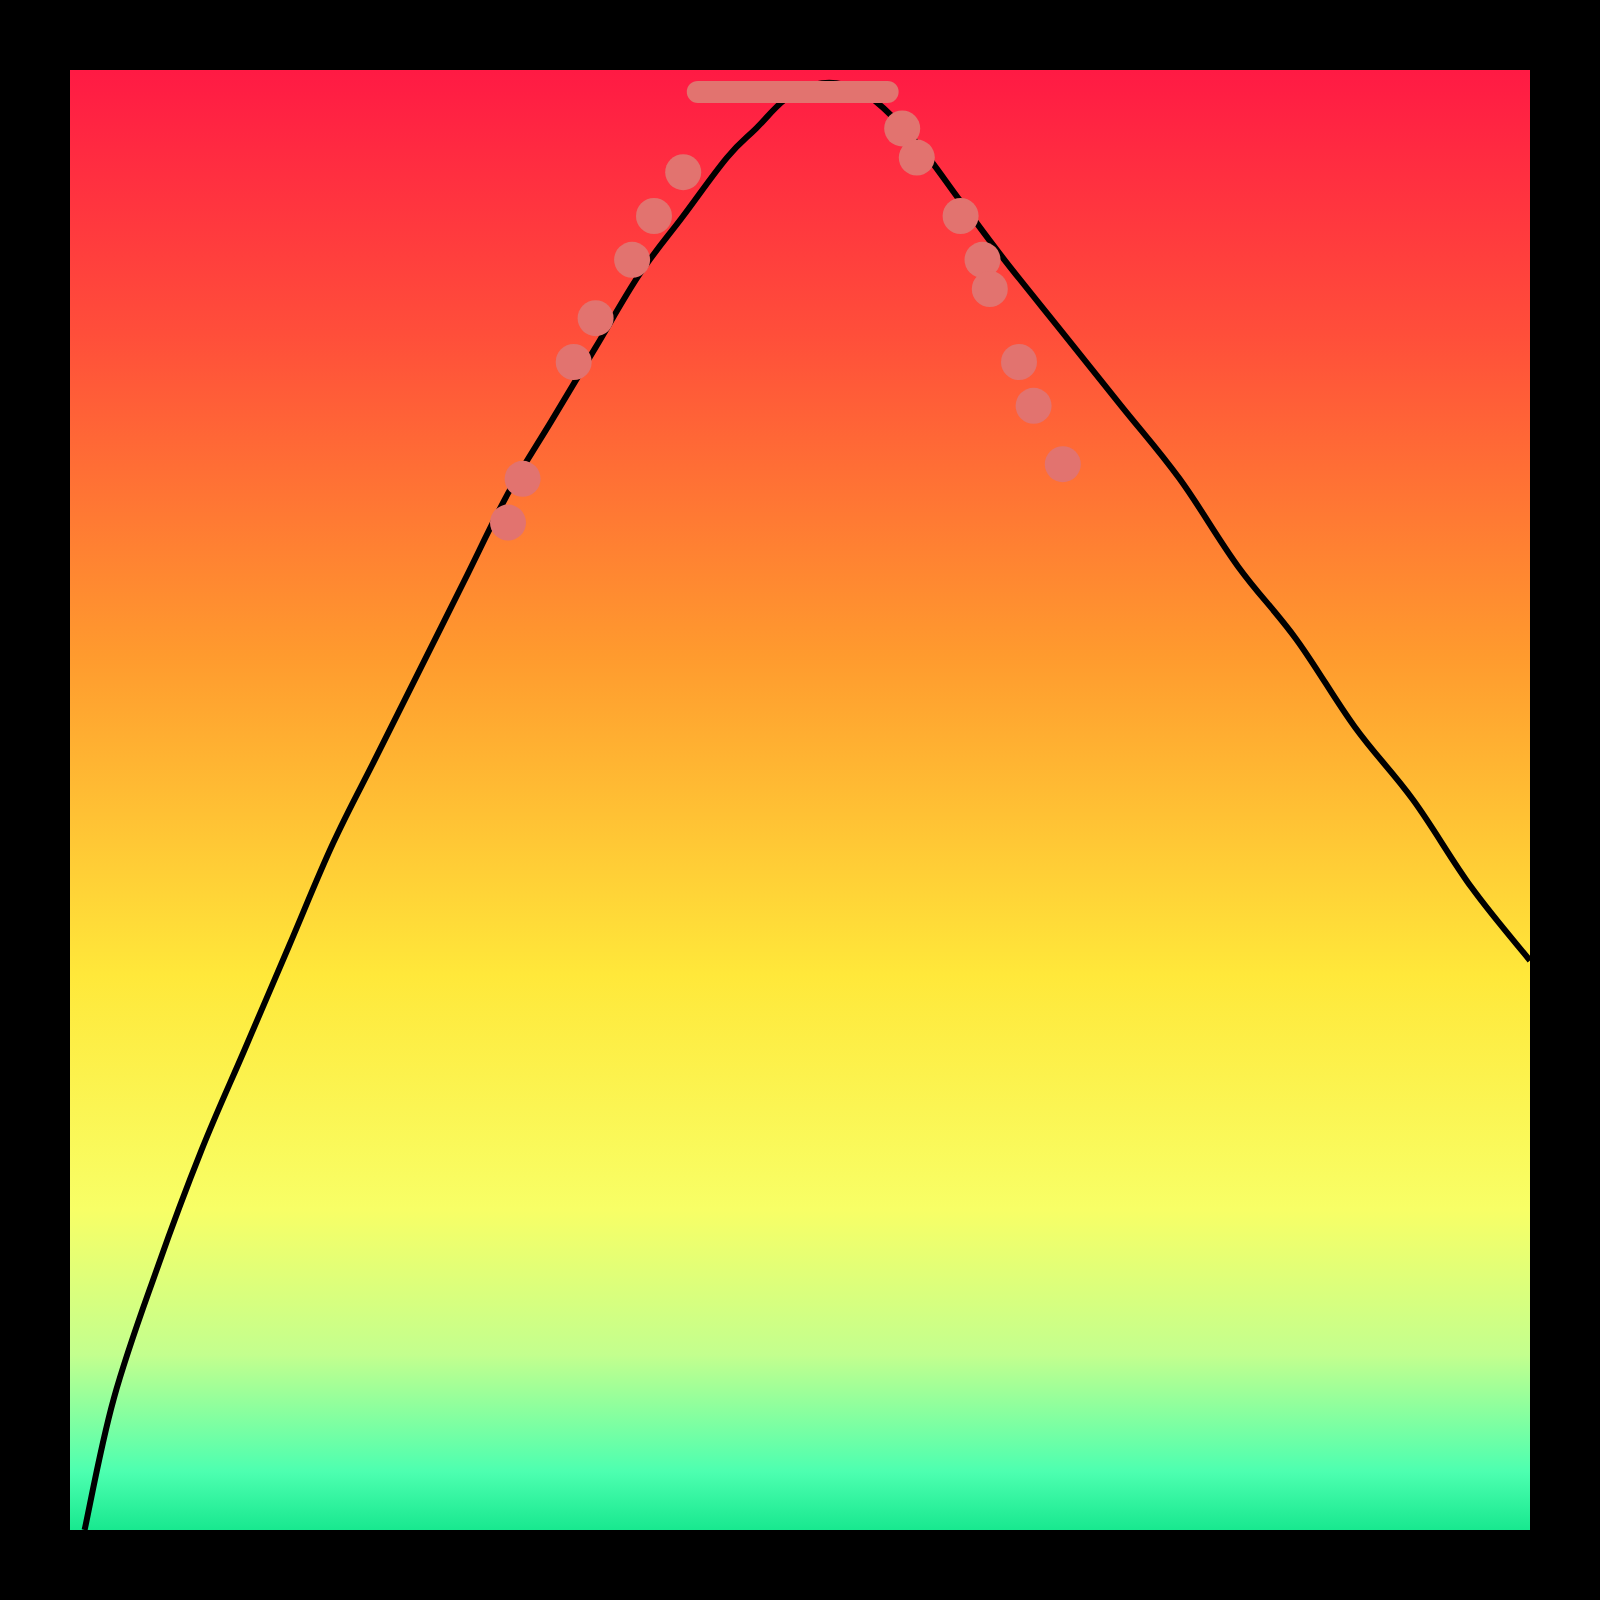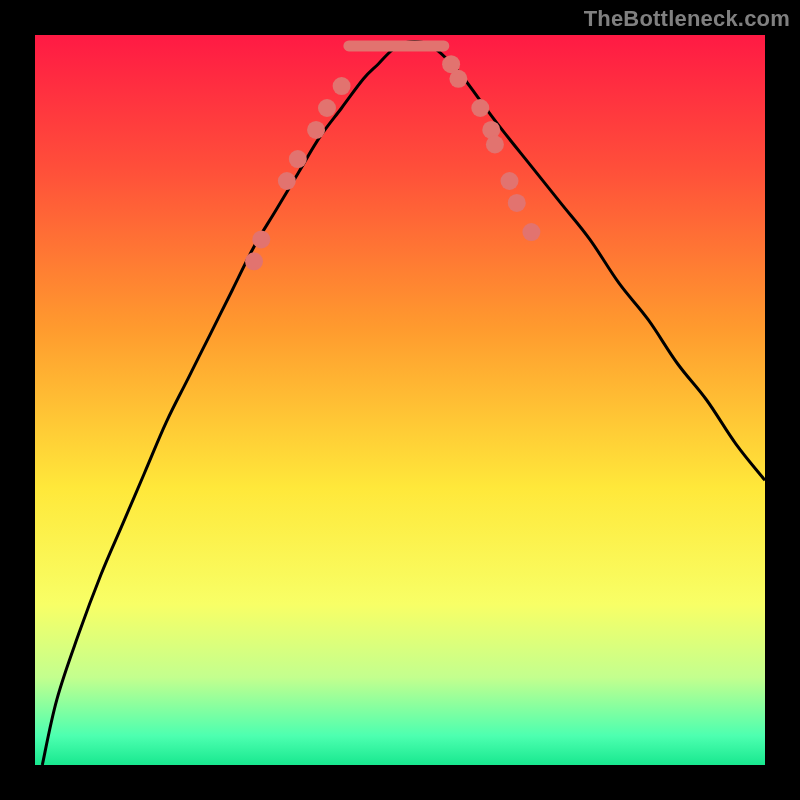--- a/index.html
+++ b/index.html
@@ -70,14 +70,13 @@
         <circle cx="416.09999999999997" cy="29.200000000000045" r="9" fill="#e2736f"></circle>
         <circle cx="423.4" cy="43.80000000000007" r="9" fill="#e2736f"></circle>
         <circle cx="445.3" cy="73" r="9" fill="#e2736f"></circle>
         <circle cx="456.25" cy="94.89999999999998" r="9" fill="#e2736f"></circle>
         <circle cx="459.9" cy="109.5" r="9" fill="#e2736f"></circle>
         <circle cx="474.5" cy="146" r="9" fill="#e2736f"></circle>
         <circle cx="481.8" cy="167.89999999999998" r="9" fill="#e2736f"></circle>
         <circle cx="496.40000000000003" cy="197.10000000000002" r="9" fill="#e2736f"></circle>
       </g>
   </svg>
-  <div id="watermark">TheBottleneck.com</div>
 </div>
 
 </body></html>

